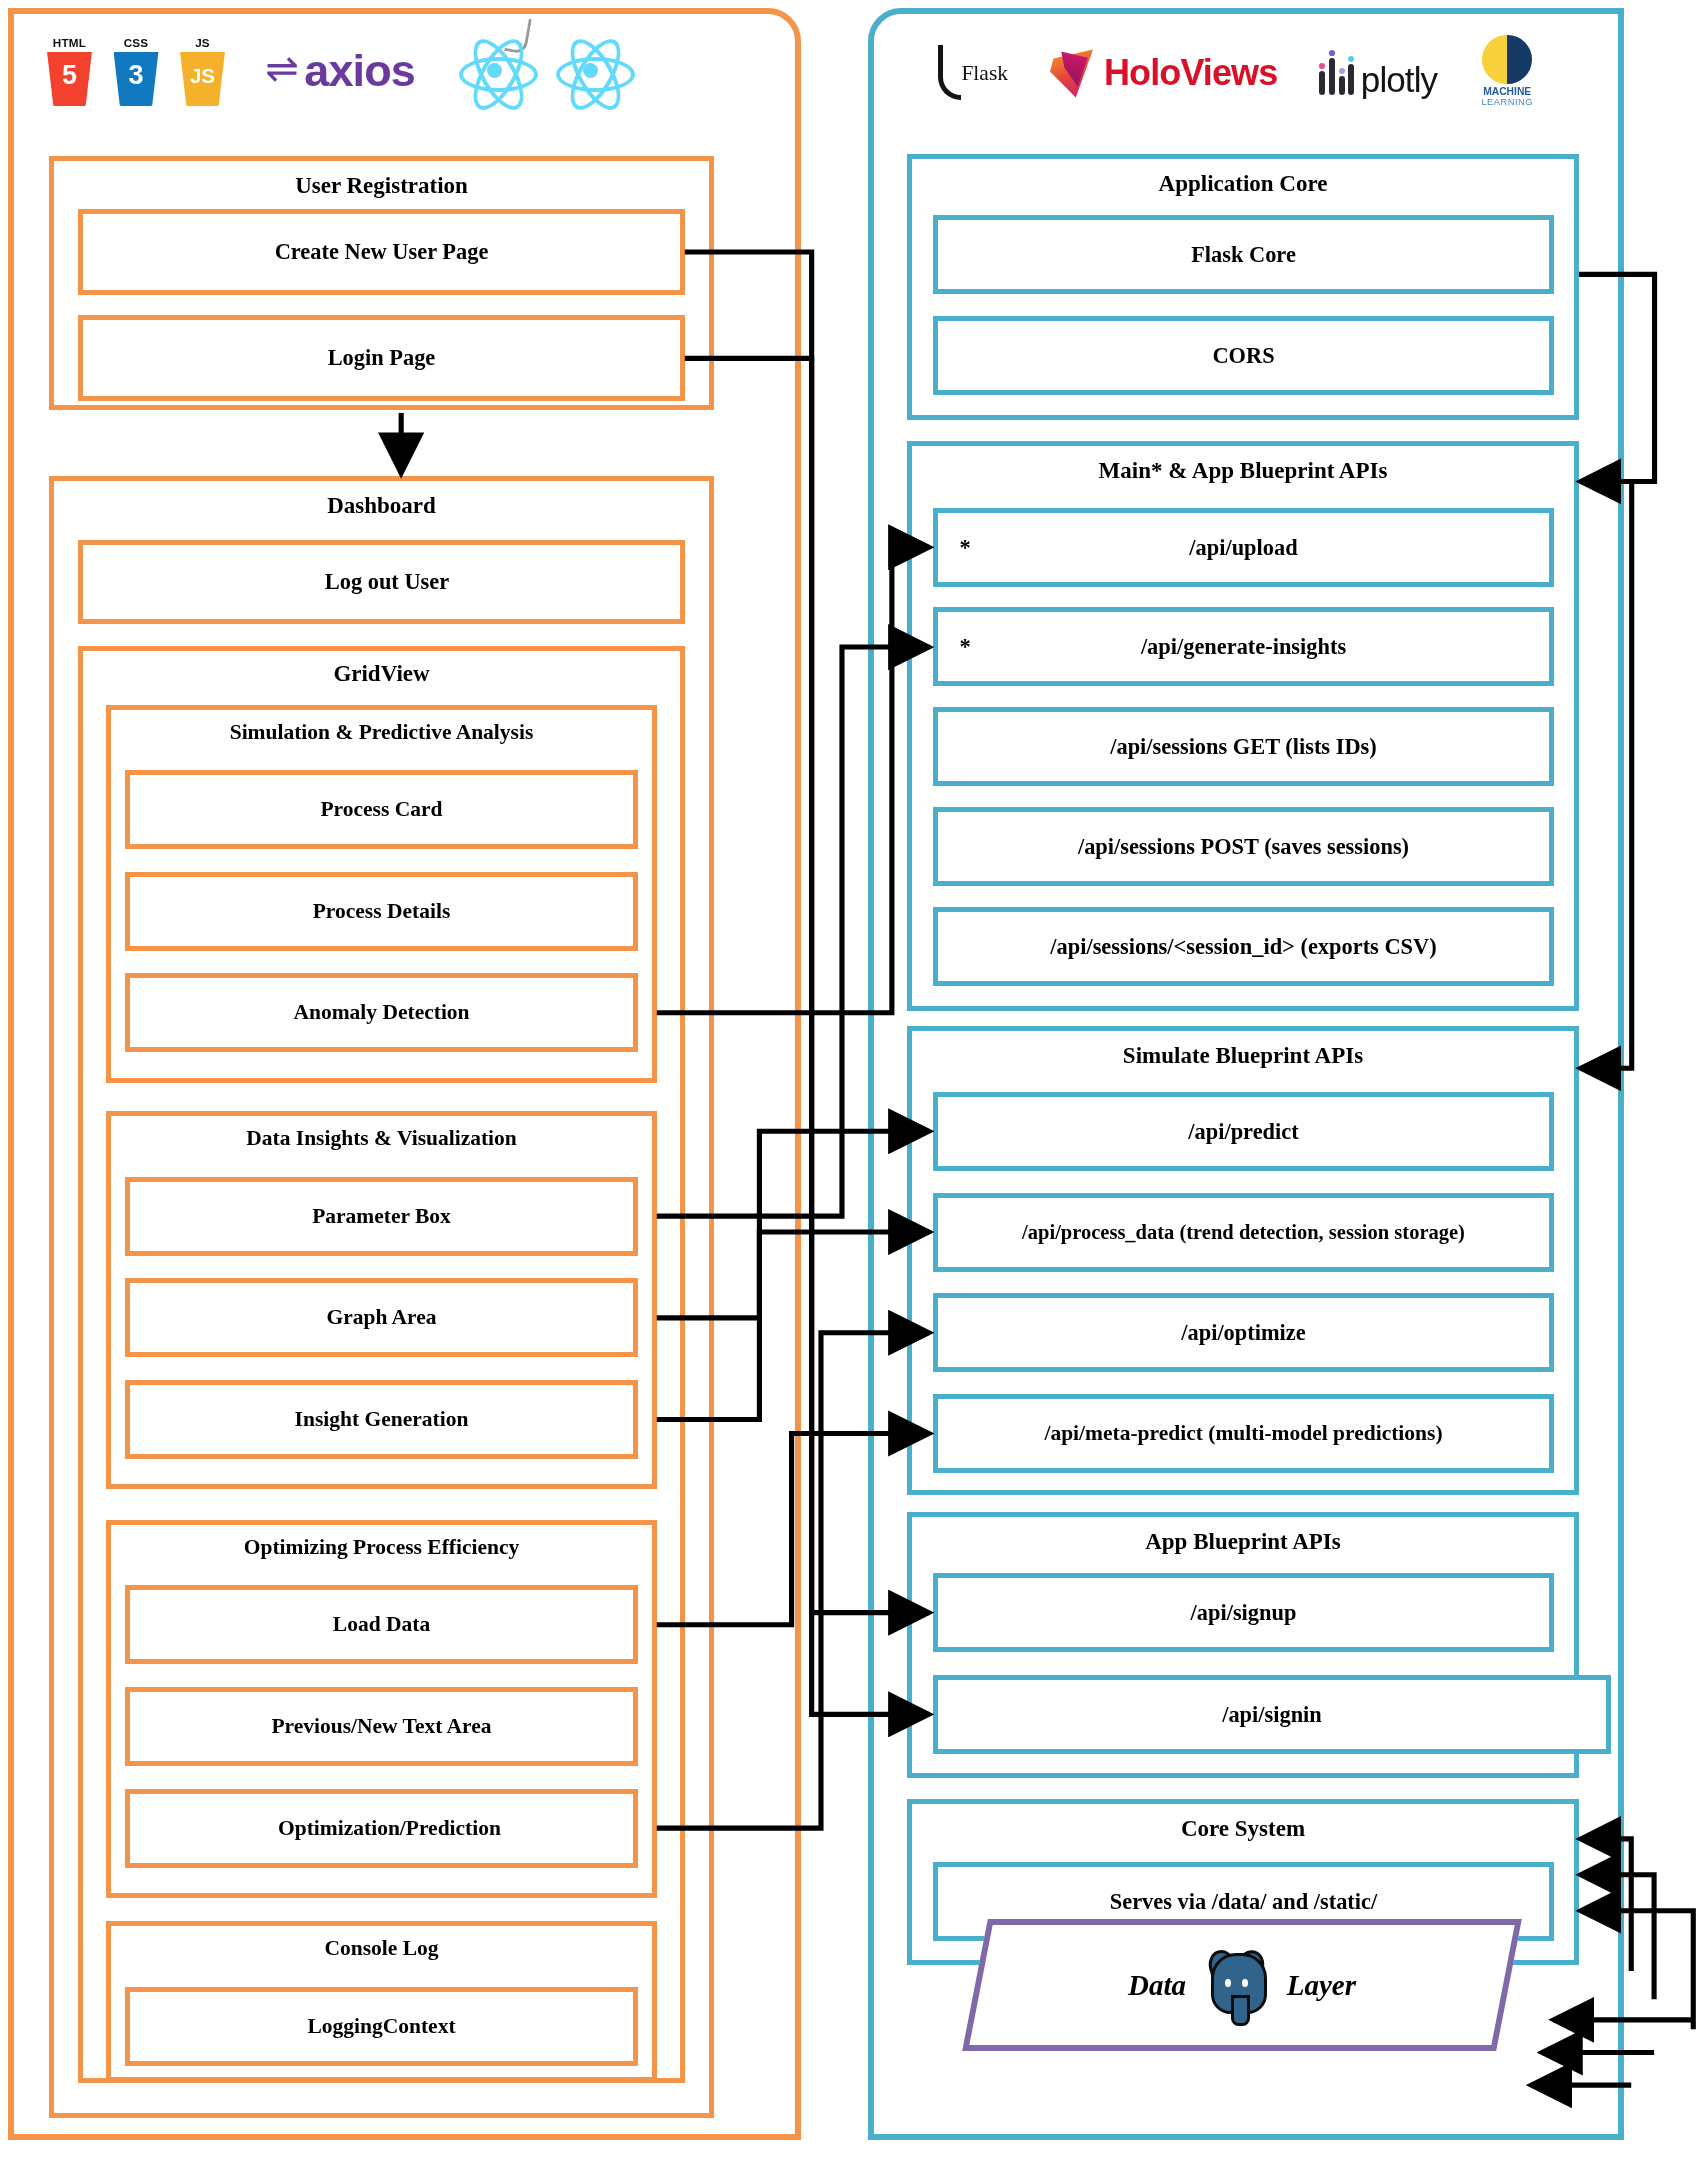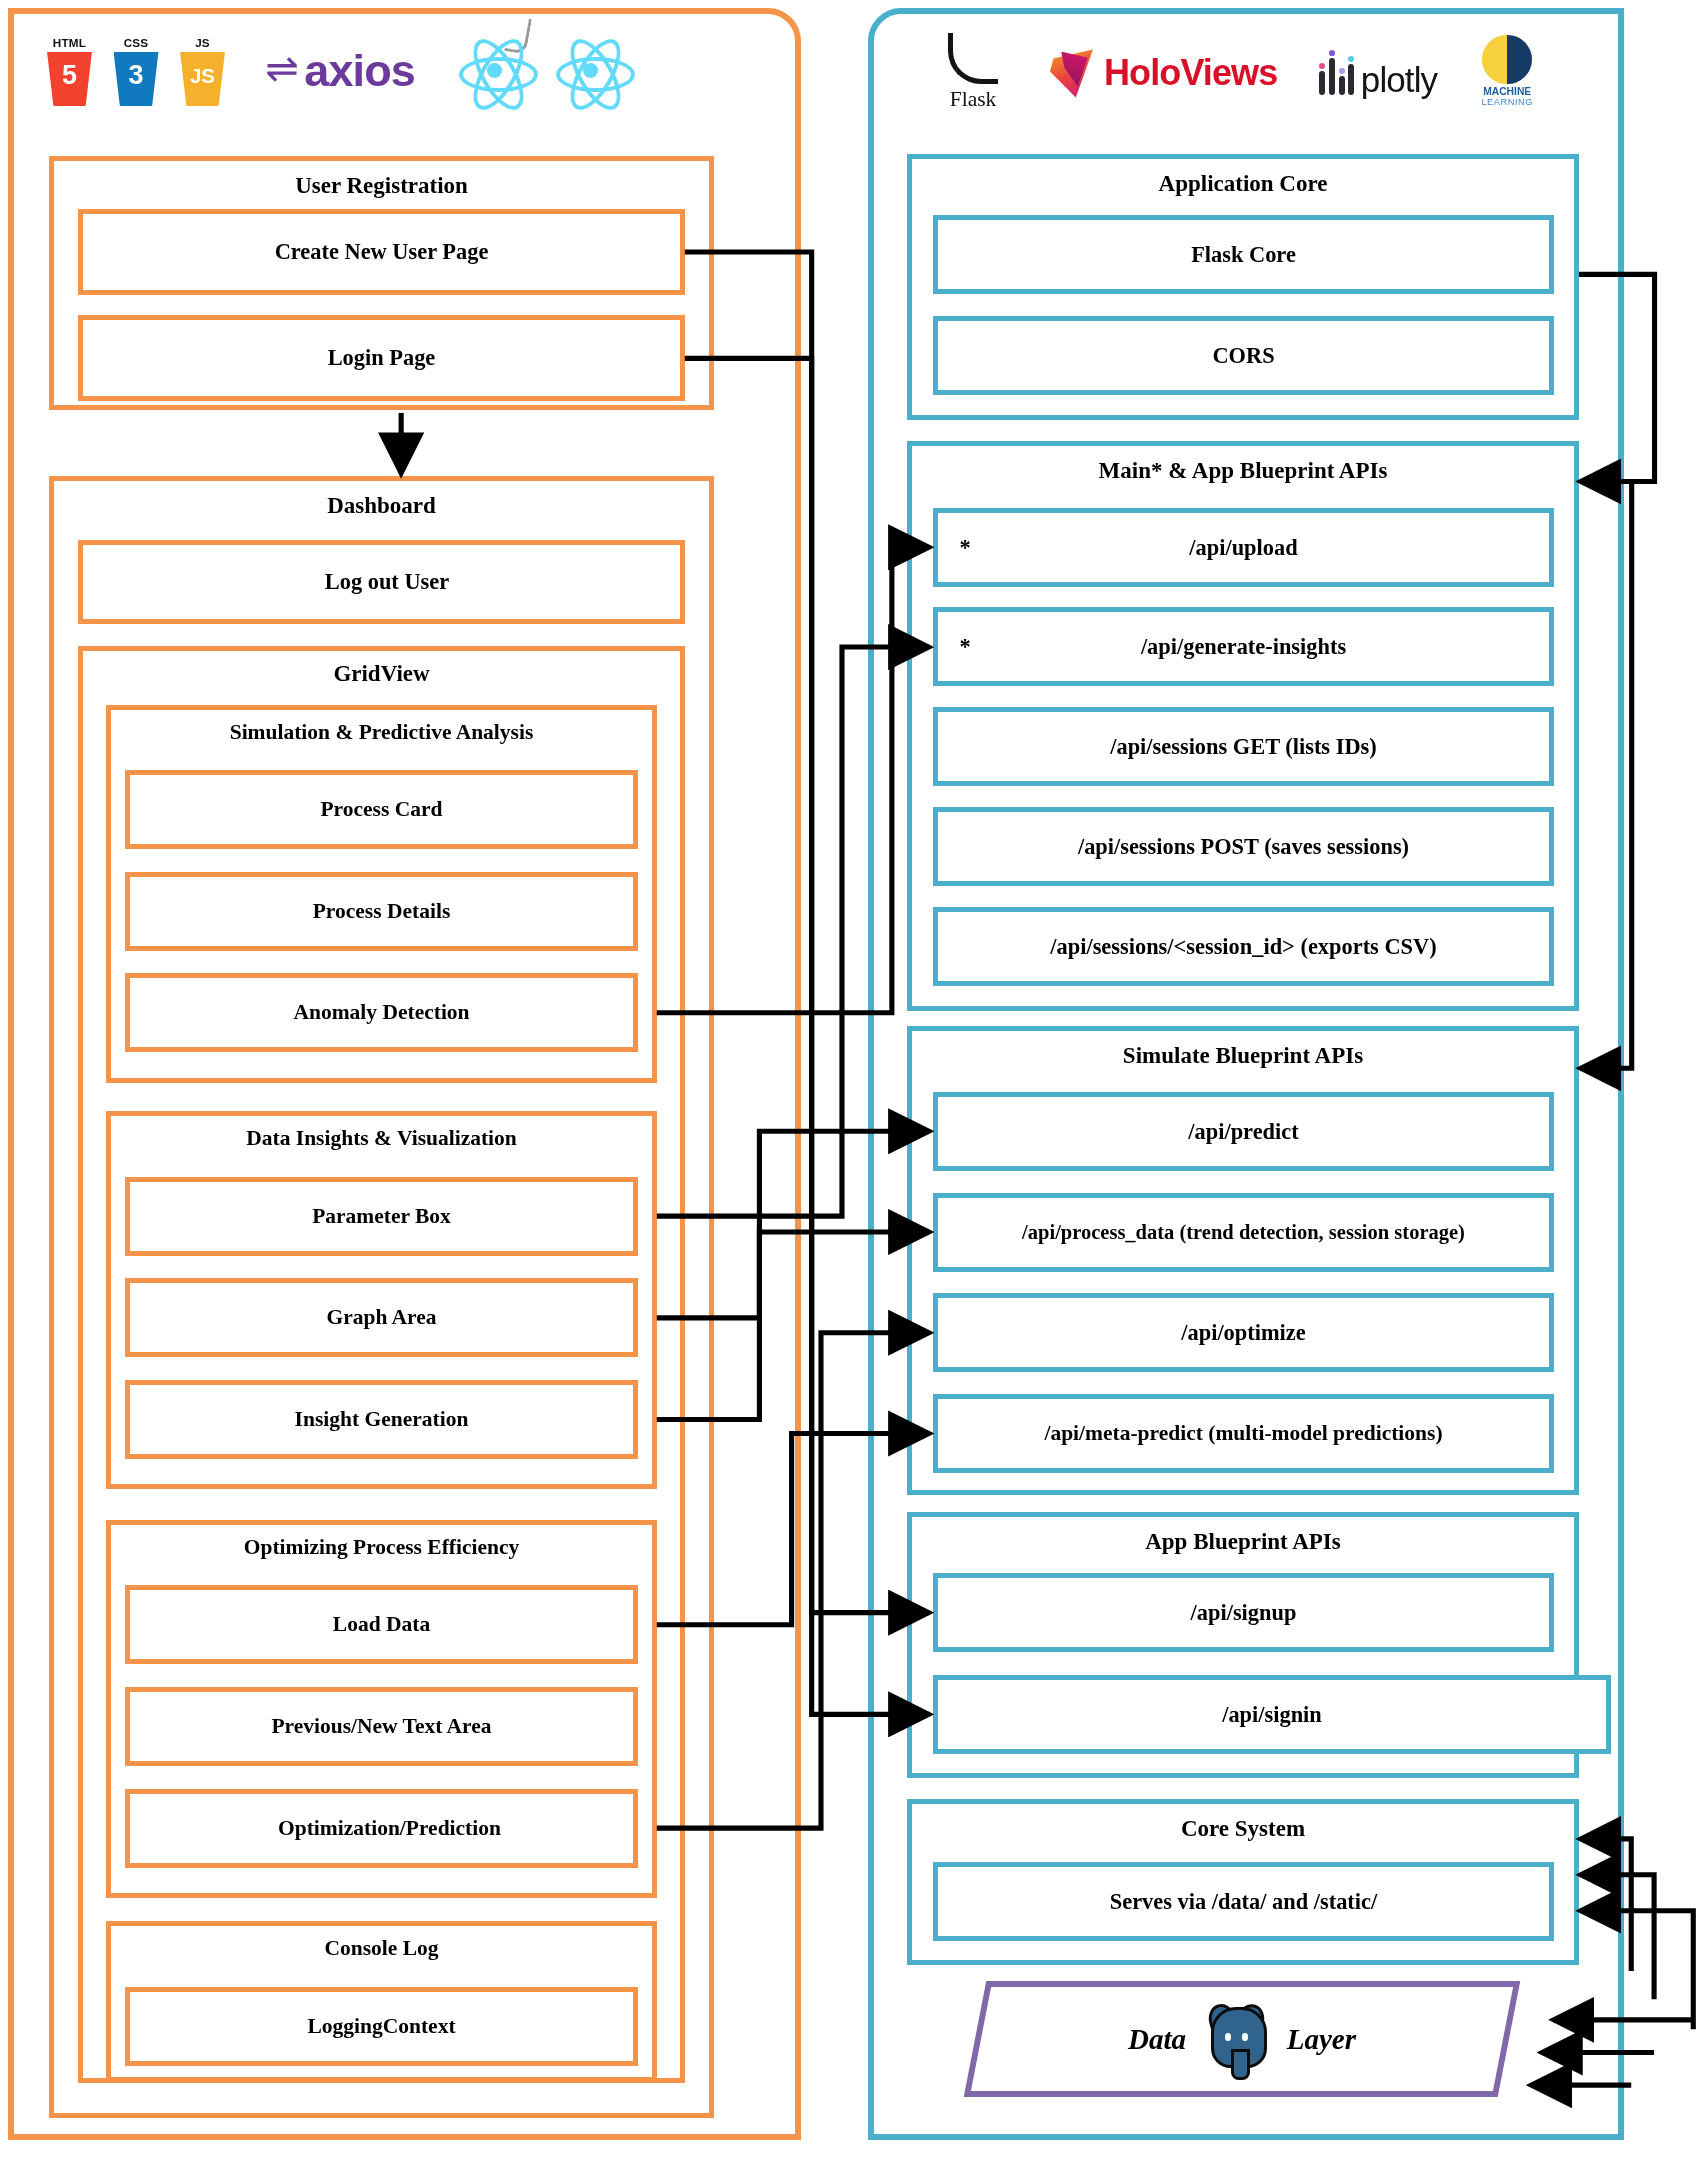--- a/index.html
+++ b/index.html
@@ -32,21 +32,21 @@
 
   .atom{position:relative;width:75px;height:75px;}
   .atom .nuc{position:absolute;left:50%;top:50%;width:15px;height:15px;margin:-7.5px 0 0 -7.5px;border-radius:50%;background:#61DAFB;}
   .atom .ring{position:absolute;left:50%;top:50%;width:71px;height:27px;margin:-13.5px 0 0 -35px;
      border:4.2px solid #61DAFB;border-radius:50%;}
   .atom .r2{transform:rotate(60deg);}
   .atom .r3{transform:rotate(-60deg);}
   .hook{position:absolute;right:2.8px;top:-16px;width:18.7px;height:33px;
      border:3.3px solid #9a9a9a;border-top:none;border-left:none;border-radius:0 0 12px 0;transform:rotate(10deg);}
 
-  .logo-flask{width:70px;height:79px;display:flex;flex-direction:column;align-items:center;justify-content:flex-end;}
+  .logo-flask{width:70px;height:79px;display:flex;flex-direction:row;align-items:center;justify-content:flex-end;}
   .flask-horn{width:45px;height:50px;border:5.6px solid #141414;border-top:none;border-right:none;
      border-radius:0 0 0 33px;transform:skewX(-2.8px);}
   .flask-word{font-family:"Liberation Serif",serif;font-size:21.5px;color:#111;margin-top:2.8px;}
 
   .logo-holo{display:flex;align-items:center;gap:11px;}
   .holo-mark{width:43px;height:50px;position:relative;}
   .holo-mark .a{position:absolute;inset:0;background:linear-gradient(160deg,#F5A623 0%,#E8413E 55%,#C7197F 100%);
      clip-path:polygon(8% 22%,100% 4%,60% 100%,0 48%);}
   .holo-mark .b{position:absolute;left:26%;top:8%;width:62%;height:70%;
      background:linear-gradient(200deg,#D6186E,#8B1457);clip-path:polygon(0 0,100% 18%,62% 100%,12% 46%);}
@@ -313,21 +313,21 @@
     <div class="lbl" style="font-size:22.4px;">/api/signin</div>
   </div>
 
   <div class="grp t" style="left:907px;top:1799px;width:672px;height:166px;">
     <div class="hdr" style="font-size:23px;margin-top:12px;">Core System</div>
   </div>
   <div class="leaf t" style="left:933px;top:1862px;width:621px;height:79px;">
     <div class="lbl" style="font-size:22.4px;">Serves via /data/ and /static/</div>
   </div>
 
-  <div class="datalayer" style="left:975px;top:1981px;width:534px;height:116px;">
+  <div class="datalayer" style="left:975px;top:1919px;width:534px;height:132px;">
     <div class="dl-shape"></div>
     <div class="dl-inner">
       <div class="dl-word">Data</div>
       <div class="pg">
         <div class="ear earL"></div>
           <div class="ear earR"></div>
         <div class="head"></div>
           <div class="trunk"></div>
         <div class="eyeL"></div>
           <div class="eyeR"></div>

